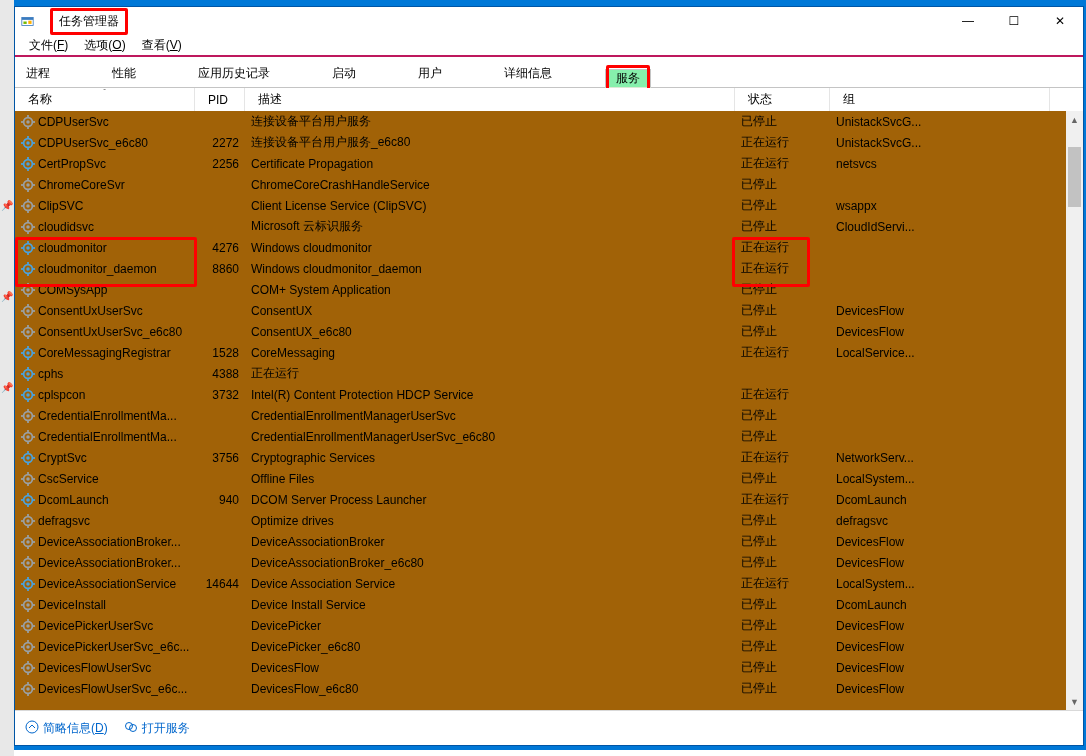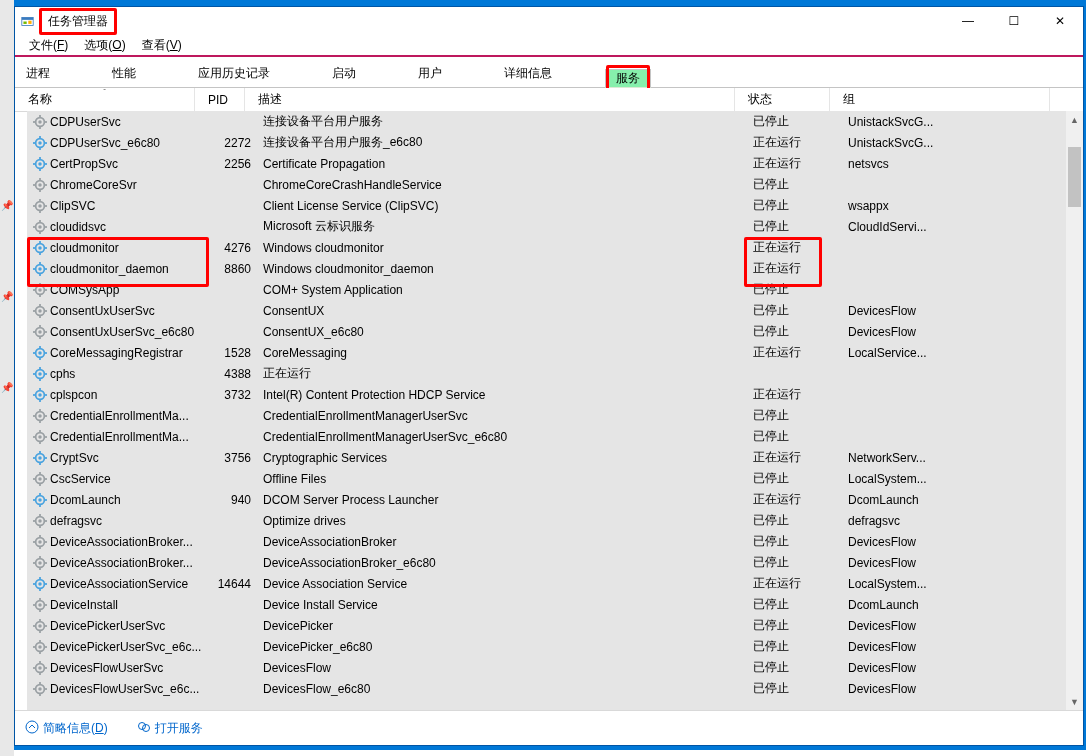--- a/index.html
+++ b/index.html
@@ -1,49 +1,49 @@
 <!DOCTYPE html>
 <html><head>
 <meta charset="utf-8">
 <style>
   html,body{margin:0;padding:0;font-family:"Microsoft YaHei","Segoe UI",Tahoma,sans-serif;font-size:12px;color:#000;background:#fff;height:100%;}
   .outer-bg{background:#0078d7;padding:6px 0 0 0;height:750px;width:1086px;box-sizing:border-box;}
   .left-strip{position:absolute;left:0;top:0;width:14px;height:756px;background:#e8e8e8;}
   .window{position:relative;margin-left:14px;border:1px solid #0055a5;background:#fff;width:1070px;height:740px;box-sizing:border-box;display:flex;flex-direction:column;}
   .titlebar{display:flex;align-items:center;height:28px;padding:0 0 0 6px;}
   .titlebar-icon{width:13px;height:13px;display:inline-block;}
-  .title-text{padding:2px 6px;border:3px solid #f00;margin-left:5px;border-radius:2px;}
+  .title-text{padding:2px 6px;border:3px solid #f00;margin-left:16px;border-radius:2px;}
   .title-spacer{flex:1;}
   .win-btn{width:46px;height:28px;display:flex;align-items:center;justify-content:center;cursor:default;}
   .menubar{display:flex;align-items:center;height:20px;padding:0 6px;border-bottom:2px solid #be185d;}
   .menu-item{padding:1px 8px;cursor:default;}
   .menu-item u{text-decoration:underline;}
   .tabbar{display:flex;align-items:flex-end;height:30px;background:#fff;border-bottom:1px solid #c4c4c4;padding:0 2px;gap:44px;}
   .tab{padding:6px 8px;border:1px solid transparent;border-bottom:none;cursor:default;position:relative;top:1px;}
   .tab.active{border:1px solid #c4c4c4;border-bottom:1px solid #dbead4;background:#86efac;border-radius:0;}
   .hl-tab{border:3px solid #f00;border-radius:2px;padding:3px 7px;}
   .table-wrap{flex:1;overflow:hidden;position:relative;}
   .thead{display:flex;height:23px;align-items:center;border-bottom:1px solid #d9d9d9;background:#fff;}
   .th{padding:0 13px;box-sizing:border-box;border-right:1px solid #e5e5e5;height:100%;display:flex;align-items:center;cursor:default;position:relative;}
   .th .sort{font-size:8px;color:#555;position:absolute;left:50%;top:-1px;transform:translateX(-50%);}
   .c-name{width:180px;}
   .c-pid{width:50px;text-align:right;}
   .c-desc{width:490px;}
   .c-state{width:95px;}
   .c-group{width:220px;}
-  .tbody{position:absolute;top:23px;left:0;right:17px;bottom:0;overflow-y:hidden;background:#e5e5e5;margin-left:12px;}
+  .tbody{position:absolute;top:23px;left:0;right:17px;bottom:0;overflow-y:hidden;background:#a16207;}
   .row{display:flex;height:21px;align-items:center;cursor:default;}
   .cell{padding:0 6px;box-sizing:border-box;white-space:nowrap;overflow:hidden;text-overflow:ellipsis;}
   .row .c-name{display:flex;align-items:center;gap:3px;}
   .svc-icon{width:14px;height:14px;display:inline-block;flex:0 0 14px;}
   .hl-box{position:absolute;border:3px solid #f00;border-radius:2px;pointer-events:none;}
   .vscroll{position:absolute;right:0;top:23px;bottom:0;width:17px;background:#f0f0f0;}
   .vscroll .arrow{height:17px;display:flex;align-items:center;justify-content:center;color:#666;font-size:9px;}
   .vscroll .thumb{position:absolute;left:2px;right:2px;top:36px;height:60px;background:#c2c2c2;}
-  .footer{height:34px;border-top:1px solid #d9d9d9;display:flex;align-items:center;padding:0 10px;gap:29px;}
+  .footer{height:34px;border-top:1px solid #d9d9d9;display:flex;align-items:center;padding:0 10px;gap:16px;}
   .foot-link{color:#0066cc;cursor:pointer;display:flex;align-items:center;gap:4px;}
   .left-pins{position:absolute;left:1px;top:120px;width:12px;}
   .pin{color:#888;font-size:10px;margin:80px 0;}
 </style>
 </head>
 <body>
 
 <div class="outer-bg">
   <div class="left-strip">
     <div class="left-pins">

